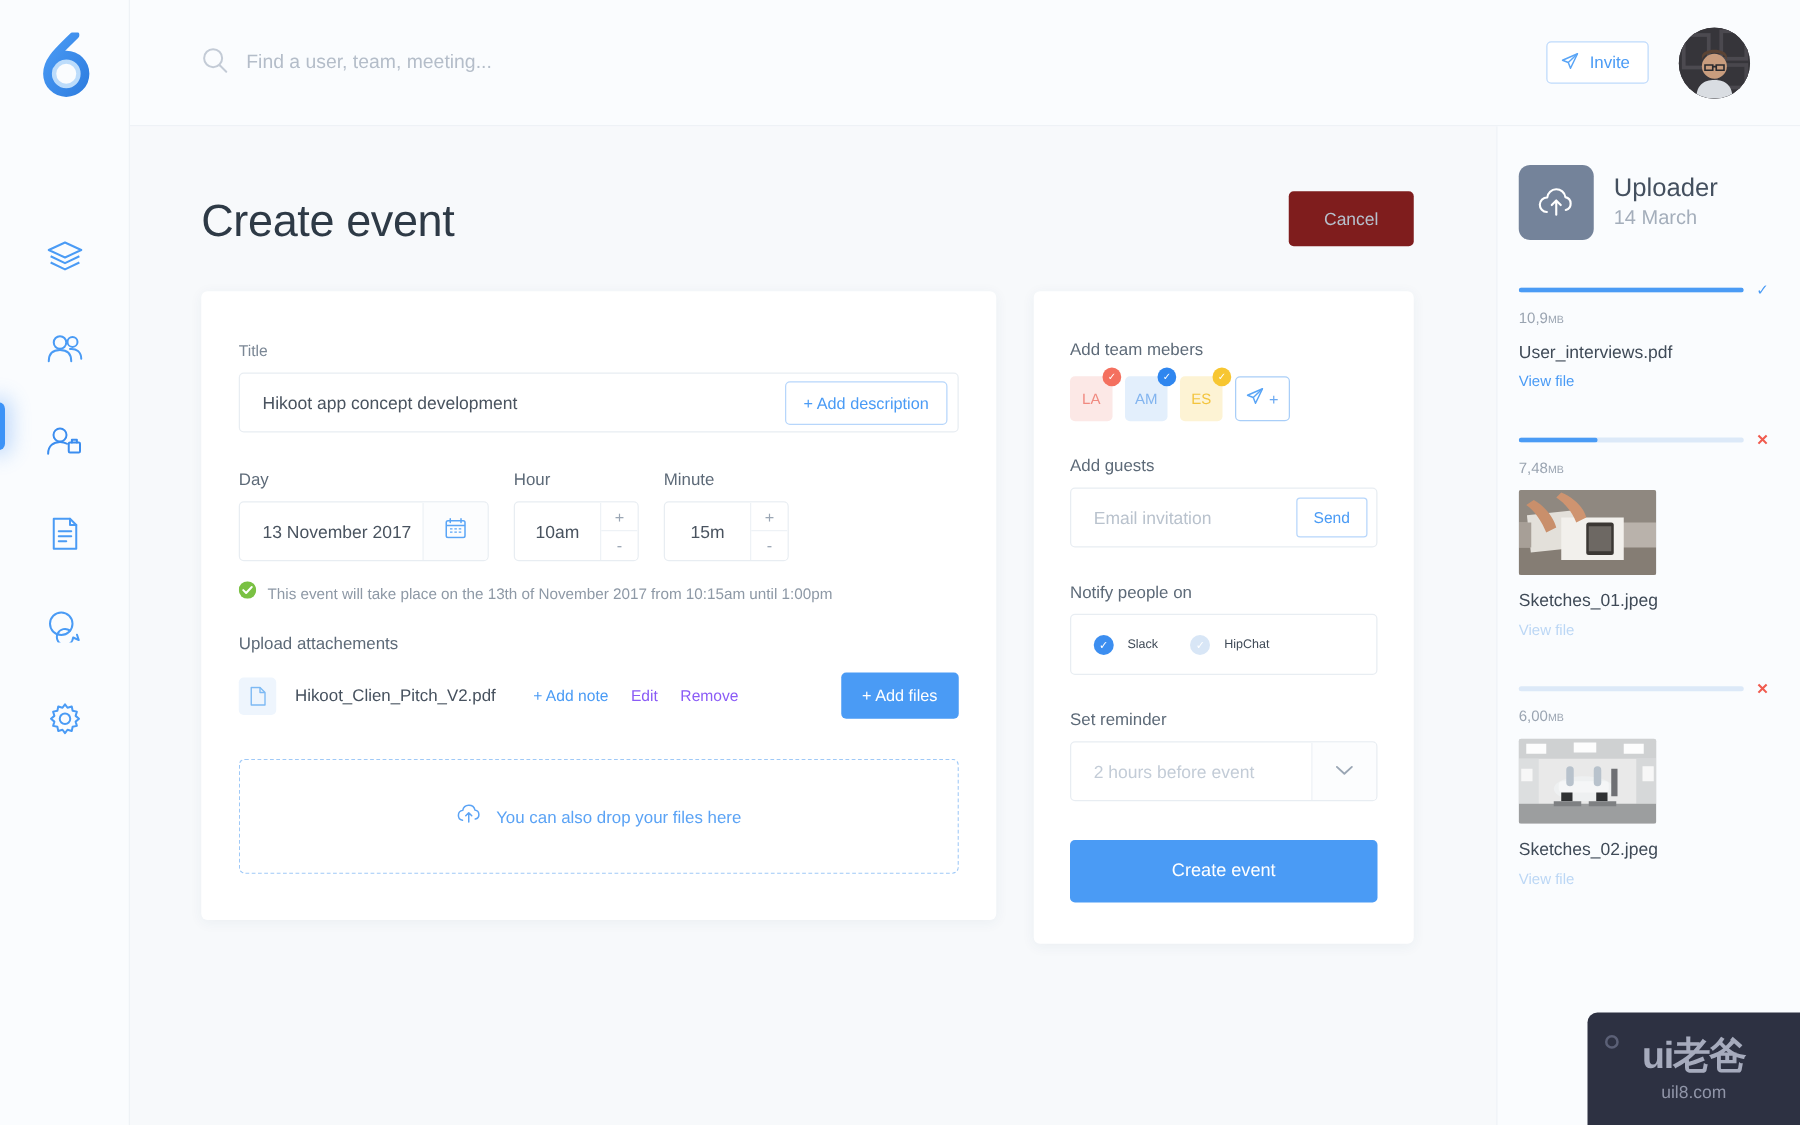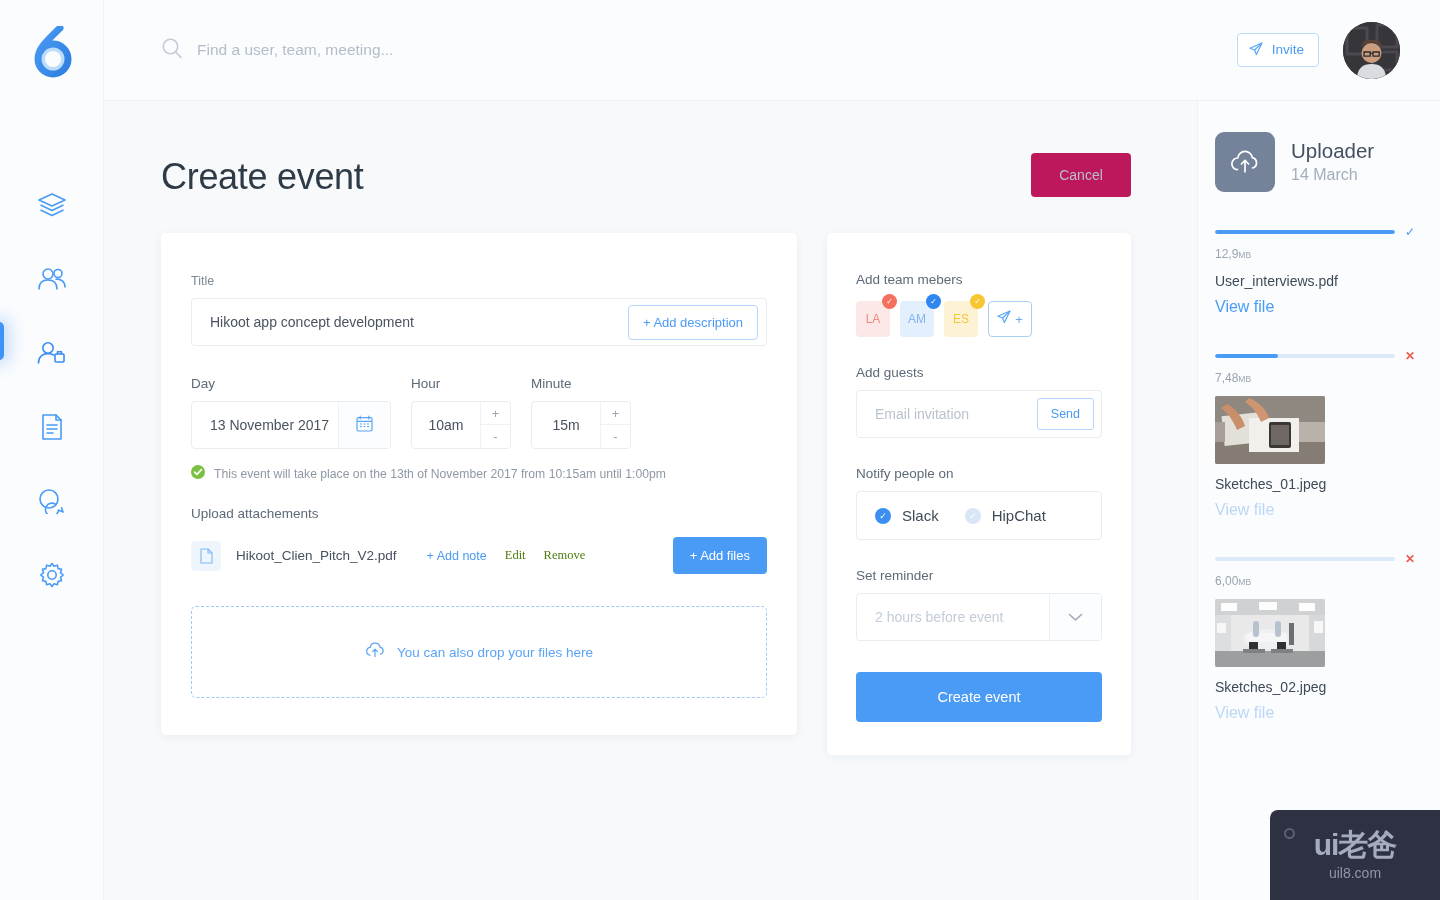--- a/index.html
+++ b/index.html
@@ -86,21 +86,21 @@
   }
   .page-head { display: flex; align-items: flex-start; width: 970px; }
   .page-title {
     font-size: 36px; font-weight: 400; color: #2e3a46;
     letter-spacing: -0.3px; line-height: 1;
     padding-top: 6px;
   }
   .cancel-btn {
     margin-left: auto;
     width: 100px; height: 44px;
-    background: #be185d; border: none; border-radius: 4px;
+    background: #7f1d1d; border: none; border-radius: 4px;
     color: #b6c0cc; font-size: 14px;
     font-family: "Liberation Sans", sans-serif;
     cursor: pointer;
   }
 
   .cards { display: flex; gap: 30px; margin-top: 36px; align-items: flex-start; }
 
   .card {
     background: #fff;
     border-radius: 5px;
@@ -174,21 +174,21 @@
 
   .file-row { display: flex; align-items: center; margin-top: 16px; }
   .file-ico {
     width: 30px; height: 30px; border-radius: 4px; background: #eef5fd;
     display: flex; align-items: center; justify-content: center;
     flex: 0 0 30px;
   }
   .file-name { font-size: 13.5px; color: #46515e; margin-left: 15px; }
   .file-acts { display: flex; align-items: center; gap: 18px; margin-left: 30px; }
   .lnk-blue { font-size: 12.5px; color: #4a9bf5; cursor: pointer; }
-  .lnk-gray { font-size: 12.5px; color: #4d7c0f; cursor: pointer; font-family: Liberation Serif, serif; }
+  .lnk-gray { font-size: 12.5px; color: #8b5cf6; cursor: pointer; }
   .add-files-btn {
     margin-left: auto;
     background: #4a9bf5; border: none; border-radius: 4px;
     color: #fff; font-size: 13px;
     font-family: "Liberation Sans", sans-serif;
     padding: 11px 17px; cursor: pointer;
   }
   .dropzone {
     margin-top: 32px;
     height: 92px;
@@ -232,21 +232,21 @@
     background: #fff;
   }
   .radio { display: flex; align-items: center; gap: 11px; cursor: pointer; }
   .radio .dot {
     width: 16px; height: 16px; border-radius: 50%;
     display: flex; align-items: center; justify-content: center;
     color: #fff; font-size: 9px;
   }
   .radio .dot.on { background: #3c8ef0; }
   .radio .dot.off { background: #d8e6f6; }
-  .radio .lbl { font-size: 15px; color: #3f4a57; }
+  .radio .lbl { font-size: 10px; color: #3f4a57; }
 
   .create-btn {
     margin-top: 31px;
     width: 100%; height: 50px;
     background: #4a9bf5; border: none; border-radius: 4px;
     color: #fff; font-size: 14.5px;
     font-family: "Liberation Sans", sans-serif;
     cursor: pointer;
   }
 
@@ -273,21 +273,21 @@
   .bar-stat { width: 12px; text-align: center; font-size: 12px; line-height: 1; }
   .stat-ok { color: #4a9bf5; }
   .stat-x { color: #f05b4e; font-weight: bold; }
   .up-size { margin-top: 9px; font-size: 12px; color: #9aa4b1; }
   .up-size sub { font-size: 8.5px; vertical-align: baseline; }
   .up-thumb {
     margin-top: 11px; width: 110px; height: 68px; border-radius: 2px;
     overflow: hidden; position: relative; background: #c9ccd0;
   }
   .up-name { margin-top: 12px; font-size: 14px; color: #3f4a57; }
-  .up-view { margin-top: 9px; font-size: 16px; cursor: pointer; }
+  .up-view { margin-top: 9px; font-size: 12px; cursor: pointer; }
   .up-view.on { color: #4a9bf5; }
   .up-view.off { color: #bcd7f5; }
 
   
   .watermark {
     position: absolute; right: 0; bottom: 0;
     width: 170px; height: 90px;
     background: #2d3142; border-radius: 8px 0 0 0;
     display: flex; flex-direction: column; align-items: center; justify-content: center;
   }
@@ -600,21 +600,21 @@
           </div>
         </div>
 
         <div class="up-item">
           <div class="bar-row">
             <div class="bar">
                 <i id="bar0" style="width: 100%;"></i>
               </div>
             <div class="bar-stat stat-ok">✓</div>
           </div>
-          <div class="up-size"><span>12,9</span><sub>MB</sub></div>
+          <div class="up-size"><span>10,9</span><sub>MB</sub></div>
           <div class="up-name">User_interviews.pdf</div>
           <div class="up-view on">View file</div>
         </div>
 
         <div class="up-item">
           <div class="bar-row">
             <div class="bar">
                 <i id="bar1" style="width: 35%;"></i>
               </div>
             <div class="bar-stat stat-x">✕</div>

